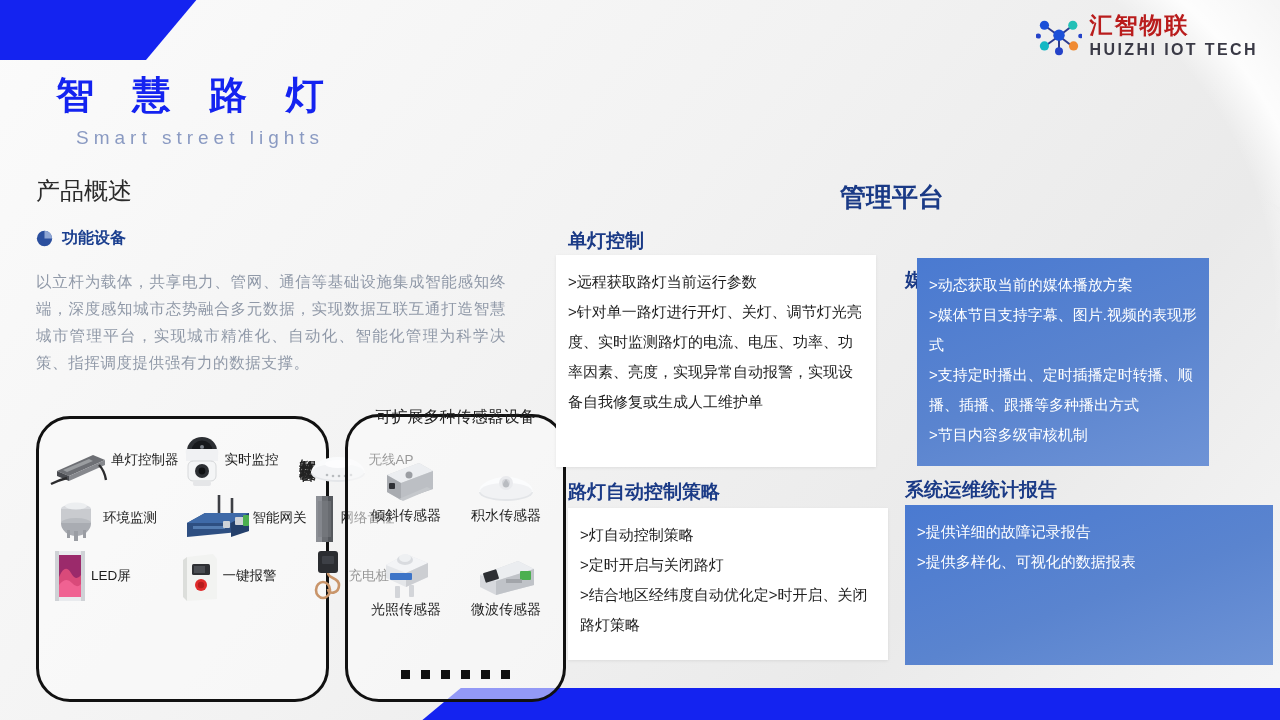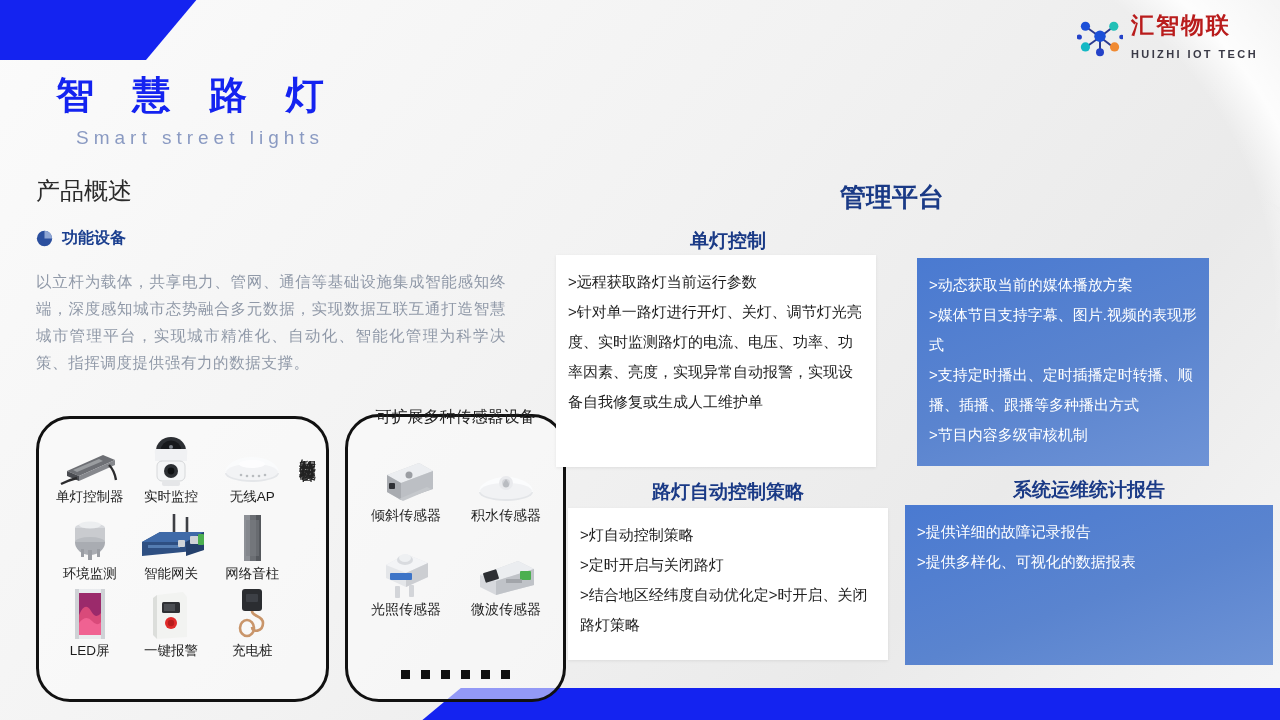--- a/index.html
+++ b/index.html
@@ -37,21 +37,21 @@
   .corner-tl{position:absolute;left:-2px;top:-2px;width:200px;height:62px;
      background:#1423f0;clip-path:polygon(0 0,100% 0,74% 100%,0 100%);}
   .bar-bottom{position:absolute;left:0;bottom:0;width:1280px;height:32px;
      background:#1423f0;clip-path:polygon(36% 0,100% 0,100% 100%,33% 100%);}
 
   
   .logo{position:absolute;right:22px;top:14px;display:flex;align-items:center;gap:8px;}
   .logo-mark{width:46px;height:40px;flex:0 0 auto;}
   .logo-text{display:flex;flex-direction:column;line-height:1;}
   .logo-cn{font-size:23px;font-weight:bold;color:#b91c1c;letter-spacing:2px;}
-  .logo-en{font-size:11px;font-weight:bold;color:#3a3a46;letter-spacing:2.4px;margin-top:12px;}
+  .logo-en{font-size:16px;font-weight:bold;color:#3a3a46;letter-spacing:2.4px;margin-top:5px;}
 
   
   .title-cn{position:absolute;left:56px;top:70px;font-size:38px;font-weight:bold;
      color:#1423f0;letter-spacing:14px;}
   .title-en{position:absolute;left:76px;top:127px;font-size:19px;color:#8a9ac2;letter-spacing:5px;}
 
   .sec-title{position:absolute;left:36px;top:175px;font-size:24px;color:#2b2b2b;font-family:Liberation Serif, serif;}
   .sub-title{position:absolute;left:36px;top:228px;display:flex;align-items:center;gap:9px;
      font-size:16px;font-weight:bold;color:#1b3f8f;}
   .pie-icon{width:17px;height:17px;flex:0 0 auto;}
@@ -63,36 +63,36 @@
   .panel{position:absolute;border:3px solid #111;border-radius:34px;background:rgba(252,252,252,.55);}
   .panel-a{left:36px;top:416px;width:287px;height:280px;}
   .panel-b{left:345px;top:414px;width:215px;height:282px;}
 
   .vert-label{position:absolute;right:8px;top:26px;width:26px;font-size:17px;line-height:22px;
      color:#222;writing-mode:vertical-rl;text-orientation:upright;letter-spacing:1px;}
   .panel-b-title{position:absolute;left:0;right:0;top:-10px;text-align:center;font-size:16px;color:#222;}
 
   .dev-grid{position:absolute;left:10px;top:12px;width:244px;display:grid;
      grid-template-columns:repeat(3,1fr);row-gap:2px;}
-  .dev{display:flex;flex-direction:column;align-items:center;}
+  .dev{display:flex;align-items:center;}
   .dev-img{height:56px;display:flex;align-items:flex-end;justify-content:center;}
   .dev-label{font-size:13.5px;color:#1d1d1d;margin-top:1px;white-space:nowrap;}
 
   .sen-grid{position:absolute;left:8px;top:24px;width:200px;display:grid;
      grid-template-columns:repeat(2,1fr);row-gap:10px;}
   .sen{display:flex;flex-direction:column;align-items:center;}
   .sen-img{height:64px;display:flex;align-items:flex-end;justify-content:center;}
   .sen-label{font-size:14px;color:#1d1d1d;margin-top:2px;white-space:nowrap;}
   .dots{position:absolute;left:0;right:0;bottom:20px;display:flex;justify-content:center;gap:11px;}
   .dot{width:9px;height:9px;background:#111;}
 
   
   .platform-title{position:absolute;left:840px;top:180px;font-size:26px;font-weight:bold;color:#1a3a86;}
 
-  .card-title{position:absolute;font-size:19px;font-weight:bold;color:#1a3a86;text-align:center;}
+  .card-title{position:absolute;font-size:19px;font-weight:bold;color:#1a3a86;text-align:left;}
   .card{position:absolute;}
   .card-white{background:#ffffff;box-shadow:0 1px 3px rgba(0,0,0,.08);}
   .card-blue{background:linear-gradient(160deg,#4a7ad1 0%,#5a84cf 55%,#6e93d6 100%);}
   .card-body{padding:12px 10px 8px 12px;font-size:15px;line-height:30px;}
   .card-white .card-body{color:#1d1d1d;}
   .card-blue .card-body{color:#ffffff;}
   .card-body p{margin:0;}
 
   .c1{left:556px;top:255px;width:320px;height:212px;}
   .c1t{left:568px;top:228px;width:320px;}

